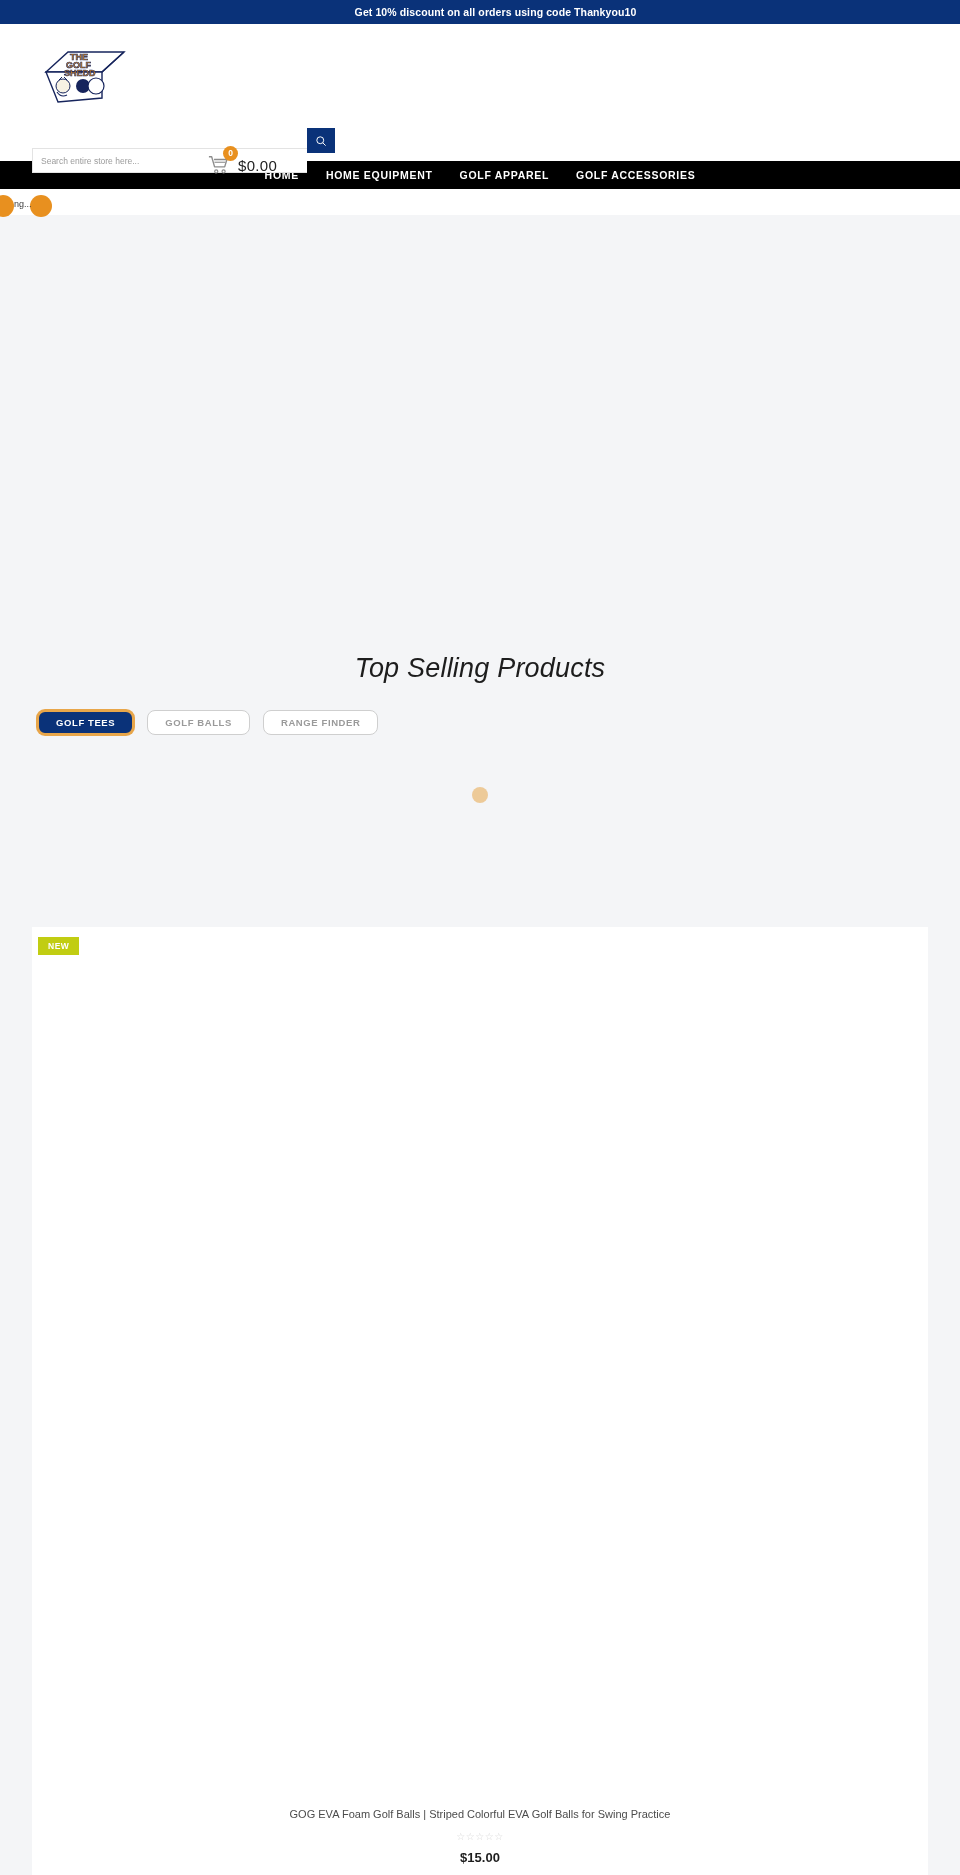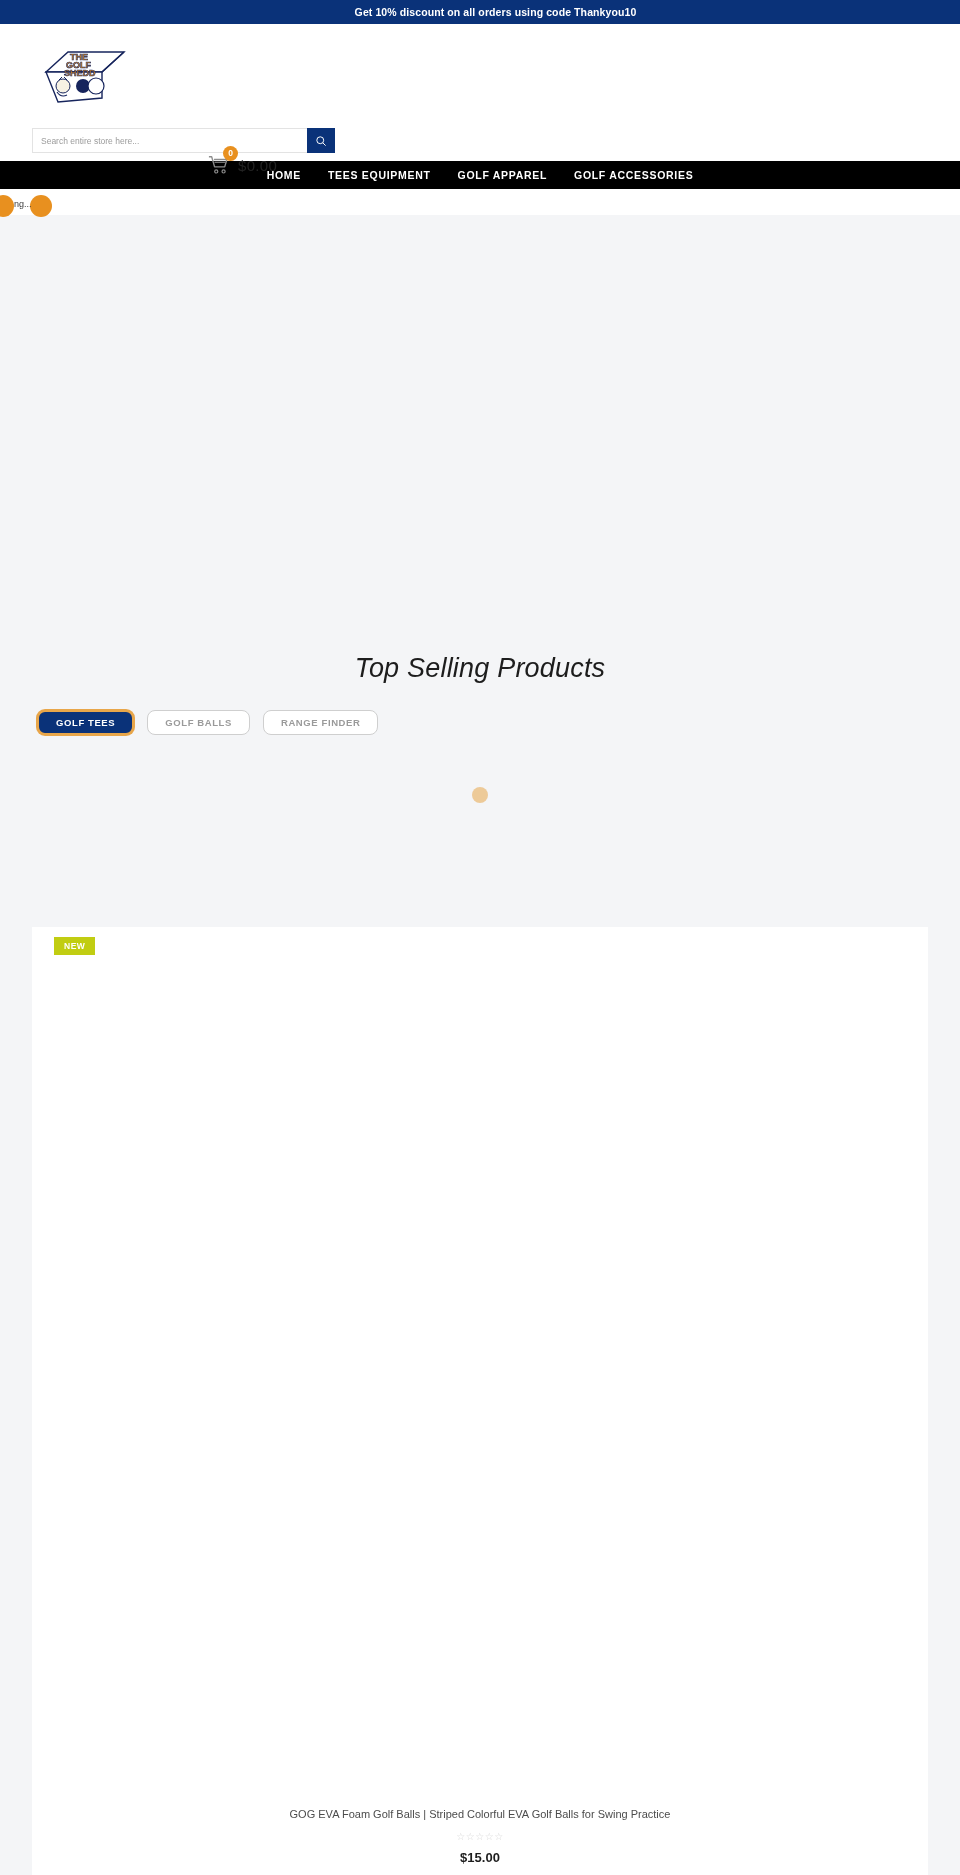--- a/index.html
+++ b/index.html
@@ -62,20 +62,21 @@
     width: 275px;
     height: 25px;
     border: 1px solid #e3e3e3;
     border-right: none;
     padding: 0 8px;
     font-size: 8.5px;
     color: #8a8a8a;
     font-family: "Liberation Sans", sans-serif;
     outline: none;
     background: #fff;
+    margin-top: 20px;
   }
   .search-input::placeholder { color: #9b9b9b; }
   .search-btn {
     width: 28px;
     height: 25px;
     background: #0a3279;
     border: none;
     display: flex;
     align-items: center;
     justify-content: center;
@@ -239,21 +240,20 @@
     position: absolute;
     left: 6px;
     top: 10px;
     background: #c1cd12;
     color: #ffffff;
     font-size: 8.5px;
     font-weight: bold;
     letter-spacing: .5px;
     padding: 4px 10px;
     z-index: 2;
-    margin-left: 16px;
   }
   .product-image-area {
     width: 100%;
     height: 880px;
     background: #ffffff;
   }
   .product-info { text-align: center; padding: 0 20px; }
   .product-title {
     font-size: 11px;
     color: #4c4c4c;
@@ -320,21 +320,21 @@
         <circle cx="17" cy="19" r="1.7" fill="none" stroke="#8d8d8d" stroke-width="1.3"></circle>
       </svg>
       <span class="cart-badge">0</span>
     </div>
     <span class="cart-total">$0.00</span>
   </div>
 </div>
 
 <div class="nav">
   <div class="nav-item">HOME</div>
-  <div class="nav-item">TEES EQUIPMENT</div>
+  <div class="nav-item">HOME EQUIPMENT</div>
   <div class="nav-item">GOLF APPAREL</div>
   <div class="nav-item">GOLF ACCESSORIES</div>
 </div>
 
 <div class="loader-strip">
   <div class="loader-dots">
     <div class="ldot"></div>
     <div class="ldot"></div>
   </div>
   <div class="loader-text">ng...</div>

